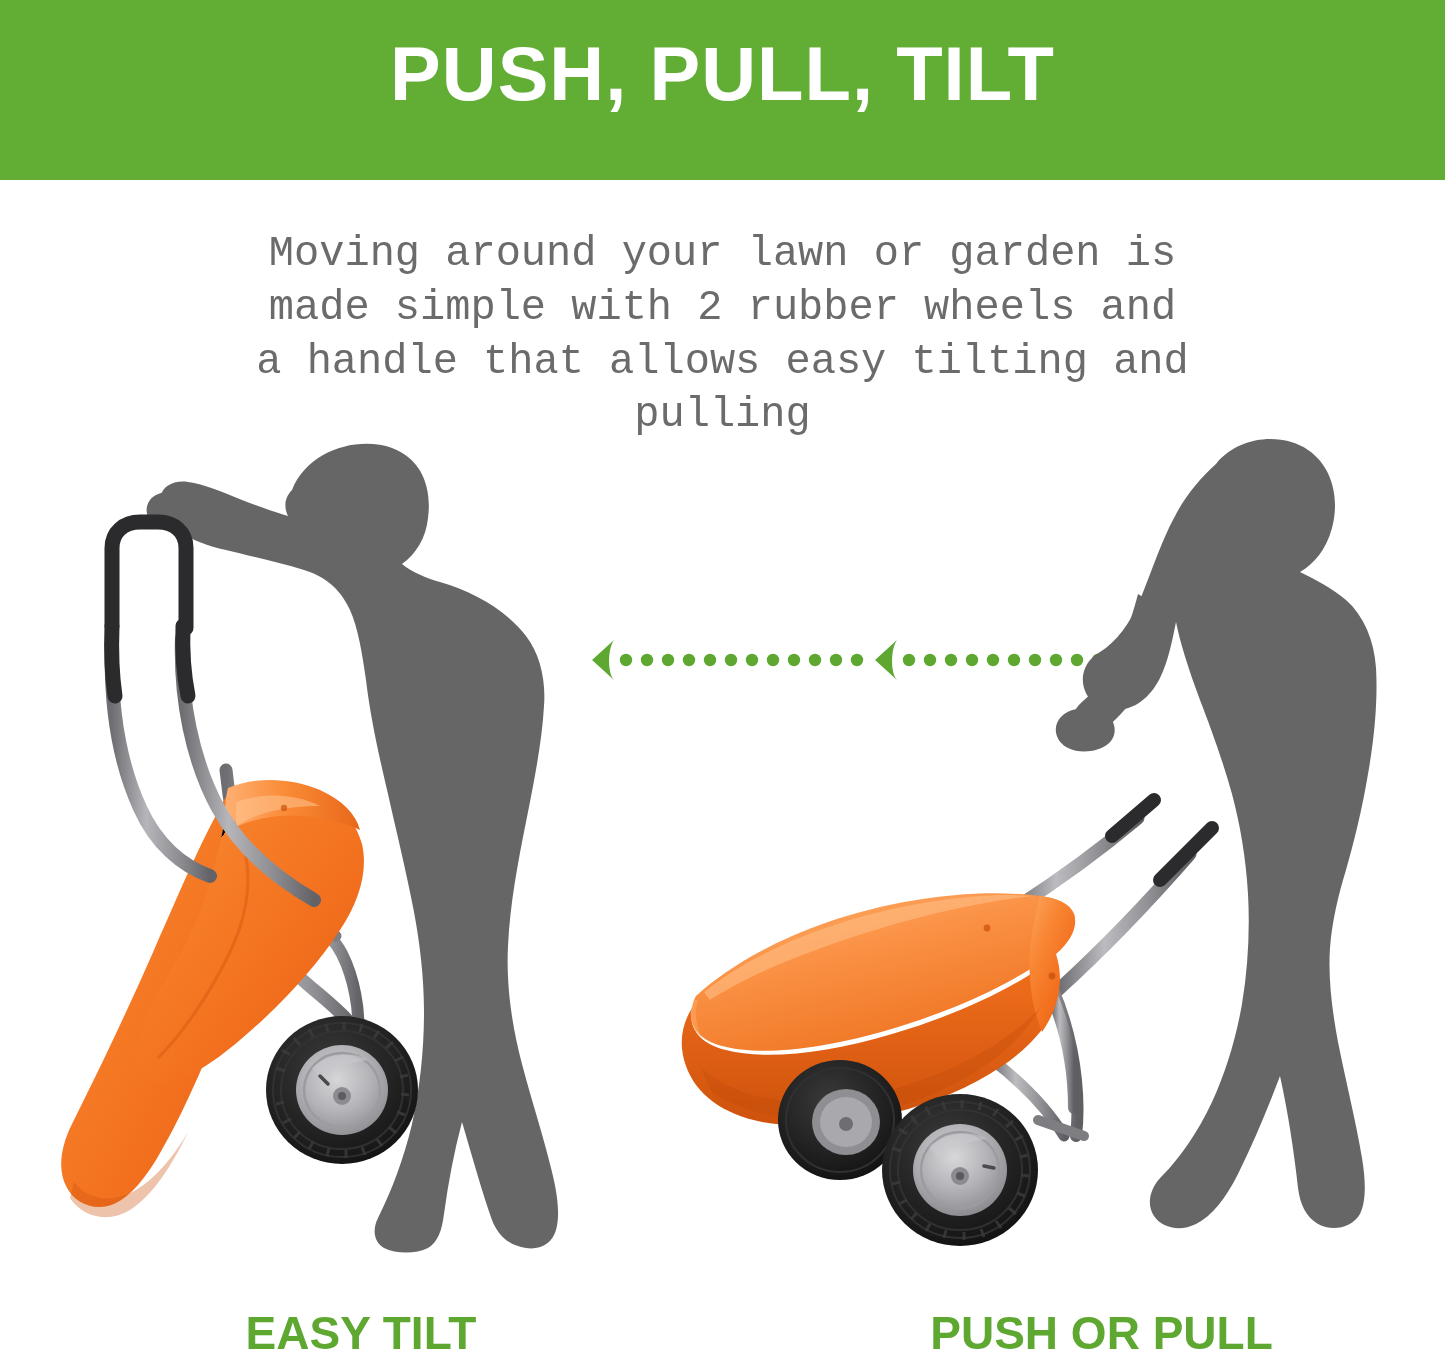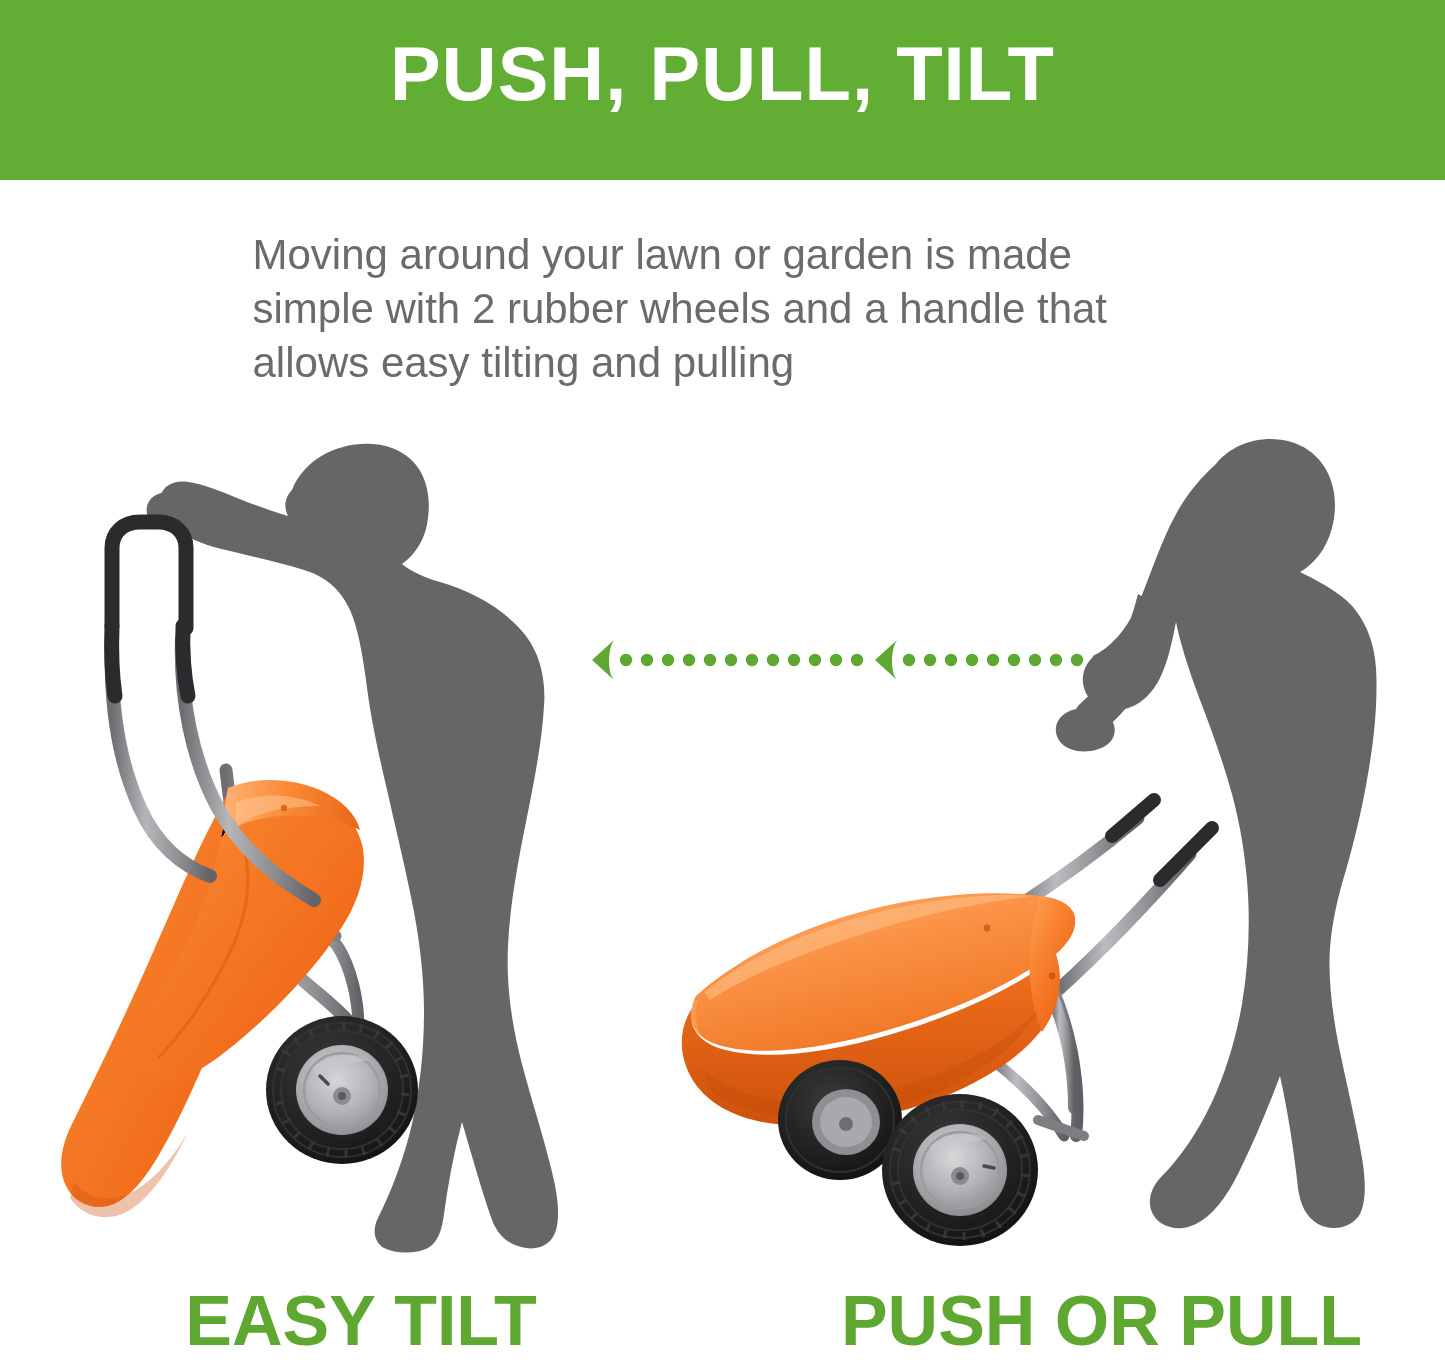--- a/index.html
+++ b/index.html
@@ -47,23 +47,23 @@
     white-space: nowrap;
   }
 
   
   .subtitle {
     position: absolute;
     left: 50%;
     transform: translateX(-50%);
     top: 228px;
     width: 940px;
-    text-align: left;
+    text-align: center;
     color: #6b6b6b;
-    font-family: Liberation Sans, sans-serif;
+    font-family: Liberation Mono, monospace;
     font-size: 42px;
     font-weight: normal;
     line-height: 1.28;
     letter-spacing: 0px;
   }
 
   
   .scene {
     position: absolute;
   }
@@ -80,21 +80,21 @@
     height: 44px;
   }
   .arrows svg { display: block; width: 100%; height: 100%; }
 
   
   .caption {
     position: absolute;
     bottom: 6px;
     color: #5EA832;
     font-family: "Liberation Sans", sans-serif;
-    font-size: 70px;
+    font-size: 46px;
     font-weight: bold;
     line-height: 1;
     letter-spacing: 0px;
     white-space: nowrap;
   }
   .caption-left  { left: 0;   width: 722px; text-align: center; }
   .caption-right { left: 740px; width: 723px; text-align: center; }
 </style>
 </head>
 <body>

